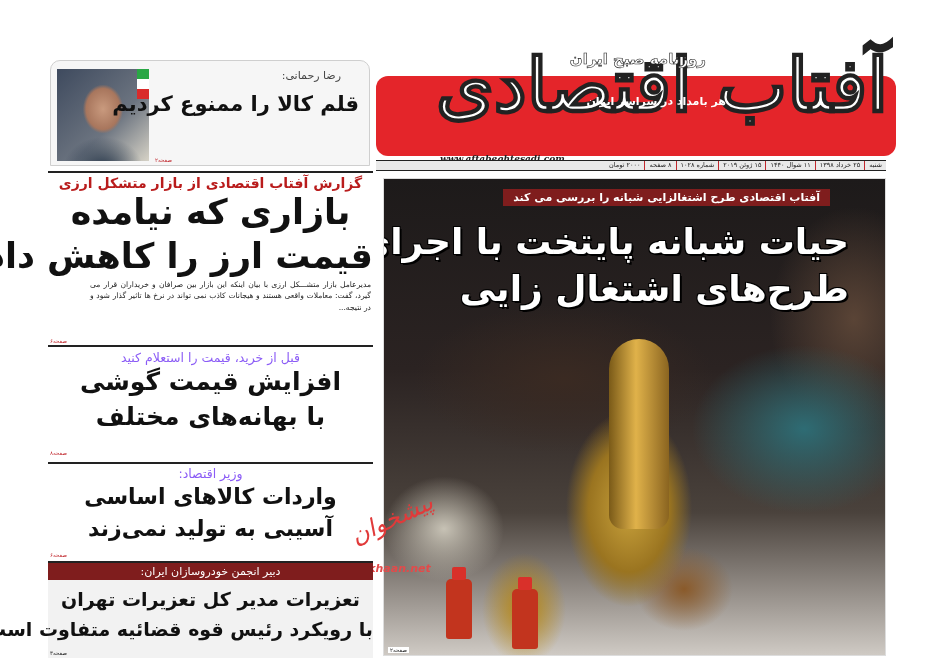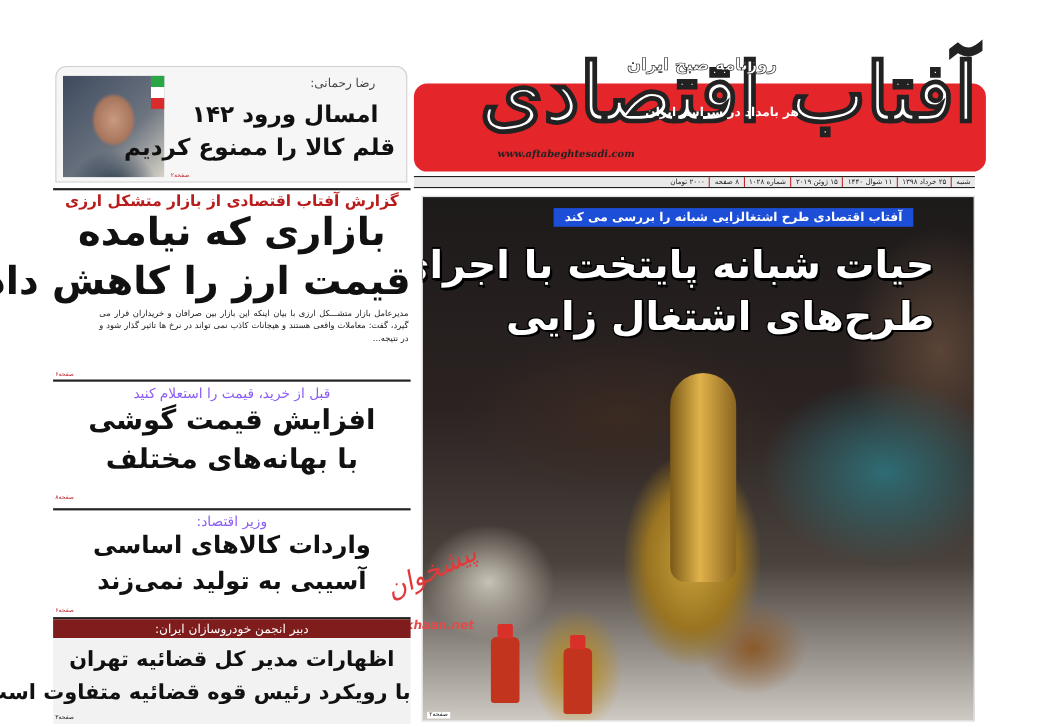--- a/index.html
+++ b/index.html
@@ -6,21 +6,21 @@
   html, body { width: 945px; height: 661px; background: #ffffff; overflow: hidden; }
   body { position: relative; font-family: "DejaVu Sans", sans-serif; direction: rtl; color: #111; }
 
   
   .masthead { position: absolute; left: 376px; top: 40px; width: 520px; height: 120px; }
   .mast-bar { position: absolute; left: 0; top: 36px; width: 520px; height: 80px; background: #e4252a; border-radius: 12px; }
   .mast-title { position: absolute; right: 8px; top: 8px; font-family: "DejaVu Serif", serif; font-size: 74px; font-weight: bold; color: #fff;
     -webkit-text-stroke: 2px #222; letter-spacing: 2px; line-height: 1; white-space: nowrap; }
   .mast-sub { position: absolute; right: 190px; top: 10px; font-size: 15px; font-weight: bold; color: #fff; -webkit-text-stroke: 0.6px #222; white-space: nowrap; }
   .mast-tagline { position: absolute; right: 170px; top: 55px; font-size: 11px; font-weight: bold; color: #fff; white-space: nowrap; }
-  .mast-url { position: absolute; left: 64px; top: 96px; font-family: "DejaVu Serif", serif; font-style: italic; font-weight: bold; font-size: 9px; color: #222; direction: ltr; margin-left: 12px; }
+  .mast-url { position: absolute; left: 64px; top: 114px; font-family: "DejaVu Serif", serif; font-style: italic; font-weight: bold; font-size: 9px; color: #222; direction: ltr; }
 
   
   .info-strip { position: absolute; left: 376px; top: 160px; width: 510px; height: 11px; background: #e9e9e9;
     border-top: 1.5px solid #222; border-bottom: 1.5px solid #222; display: flex; flex-direction: row; align-items: center; font-size: 6.5px; color: #222; }
   .info-strip span { padding: 0 4px; border-left: 1px solid #c1272d; white-space: nowrap; line-height: 9px; }
   .info-strip span:last-child { border-left: none; }
 
   
   .main-story { position: absolute; left: 383px; top: 178px; width: 503px; height: 478px; overflow: hidden; border: 1px solid #ddd; }
   .photo { position: absolute; inset: 0;
@@ -31,21 +31,21 @@
       radial-gradient(ellipse 80px 70px at 60px 350px, #c7c2b5 0%, transparent 75%),
       radial-gradient(ellipse 160px 120px at 420px 250px, #2e6c74 0%, transparent 70%),
       radial-gradient(ellipse 120px 160px at 470px 140px, #5a4436 0%, transparent 70%),
       radial-gradient(ellipse 200px 100px at 180px 200px, #3a2a22 0%, transparent 75%),
       linear-gradient(180deg, #1d1a1a 0%, #2b2322 40%, #4a423c 70%, #cfcac4 100%);
   }
   .bottle { position: absolute; width: 26px; height: 60px; background: #c2341e; border-radius: 5px 5px 3px 3px; }
   .bottle::before { content: ""; position: absolute; left: 6px; top: -12px; width: 14px; height: 13px; background: #d9302a; border-radius: 2px; }
   .samovar { position: absolute; left: 225px; top: 160px; width: 60px; height: 190px;
     background: linear-gradient(90deg, #7a5a18, #e0b24a 45%, #8a6420); border-radius: 30px 30px 14px 14px; }
-  .kicker-red { position: absolute; right: 55px; top: 10px; background: #1d4ed8; color: #fff; font-size: 11px; font-weight: bold; padding: 2px 10px; white-space: nowrap; }
+  .kicker-red { position: absolute; right: 55px; top: 10px; background: #7f1d1d; color: #fff; font-size: 11px; font-weight: bold; padding: 2px 10px; white-space: nowrap; }
   .main-headline { position: absolute; right: 36px; top: 40px; font-size: 36px; font-weight: bold; color: #fff; line-height: 1.3; text-align: right;
     text-shadow: 2px 2px 0 #000, -1px -1px 0 #000, 1px -1px 0 #000, -1px 1px 0 #000; }
   .main-headline div { white-space: nowrap; }
   .page-ref { font-size: 5.5px; color: #c1272d; text-align: left; direction: rtl; }
   .main-pageref { position: absolute; left: 4px; bottom: 2px; background: #fff; padding: 0 2px; color: #222; }
 
   
   .watermark { position: absolute; left: 340px; top: 505px; width: 100px; height: 80px; pointer-events: none; }
   .wm-fa { position: absolute; left: 8px; top: 0; font-family: "DejaVu Serif", serif; font-size: 24px; font-style: italic; color: #e13a3a; transform: rotate(-25deg); white-space: nowrap; }
   .wm-en { position: absolute; left: 2px; top: 57px; font-size: 11px; font-weight: bold; font-style: italic; color: #e34a4a; direction: ltr; white-space: nowrap; }
@@ -118,21 +118,20 @@
 </div>
 
 <div class="left-col">
 
   <div class="box-top">
     <div class="portrait">
         <div class="flag"></div>
       </div>
     <div class="rahmani-kicker">رضا رحمانی:</div>
     <div class="rahmani-head">
-      <div>امسال ورود ۱۴۲</div>
       <div>قلم کالا را ممنوع کردیم</div>
     </div>
     <div class="page-ref rahmani-ref">صفحه۲</div>
   </div>
 
   <div class="rule" style="top:113px;"></div>
 
   <div class="story" style="top:117px; height:170px;">
     <div class="kicker-grey">گزارش آفتاب اقتصادی از بازار متشکل ارزی</div>
     <div class="headline-xl">بازاری که نیامده</div>
@@ -157,18 +156,18 @@
     <div class="headline-md" style="line-height:1.45;">واردات کالاهای اساسی</div>
     <div class="headline-md" style="line-height:1.45;">آسیبی به تولید نمی‌زند</div>
     <div class="page-ref" style="top:86px;">صفحه۶</div>
   </div>
 
   <div class="rule" style="top:503px;"></div>
 
   <div class="red-kicker-bar">دبیر انجمن خودروسازان ایران:</div>
   <div class="box-bottom">
     <div class="story" style="top:4px;">
-      <div class="headline-md" style="font-size:19px; line-height:1.6;">اظهارات مدیر کل قضائیه تهران</div>
+      <div class="headline-md" style="font-size:19px; line-height:1.6;">تعزیرات مدیر کل تعزیرات تهران</div>
       <div class="headline-md" style="font-size:19px; line-height:1.6;">با رویکرد رئیس قوه قضائیه متفاوت است</div>
     </div>
     <div class="page-ref" style="position:absolute; left:2px; top:70px; color:#222;">صفحه۳</div>
   </div>
 </div>
 
 </body></html>

